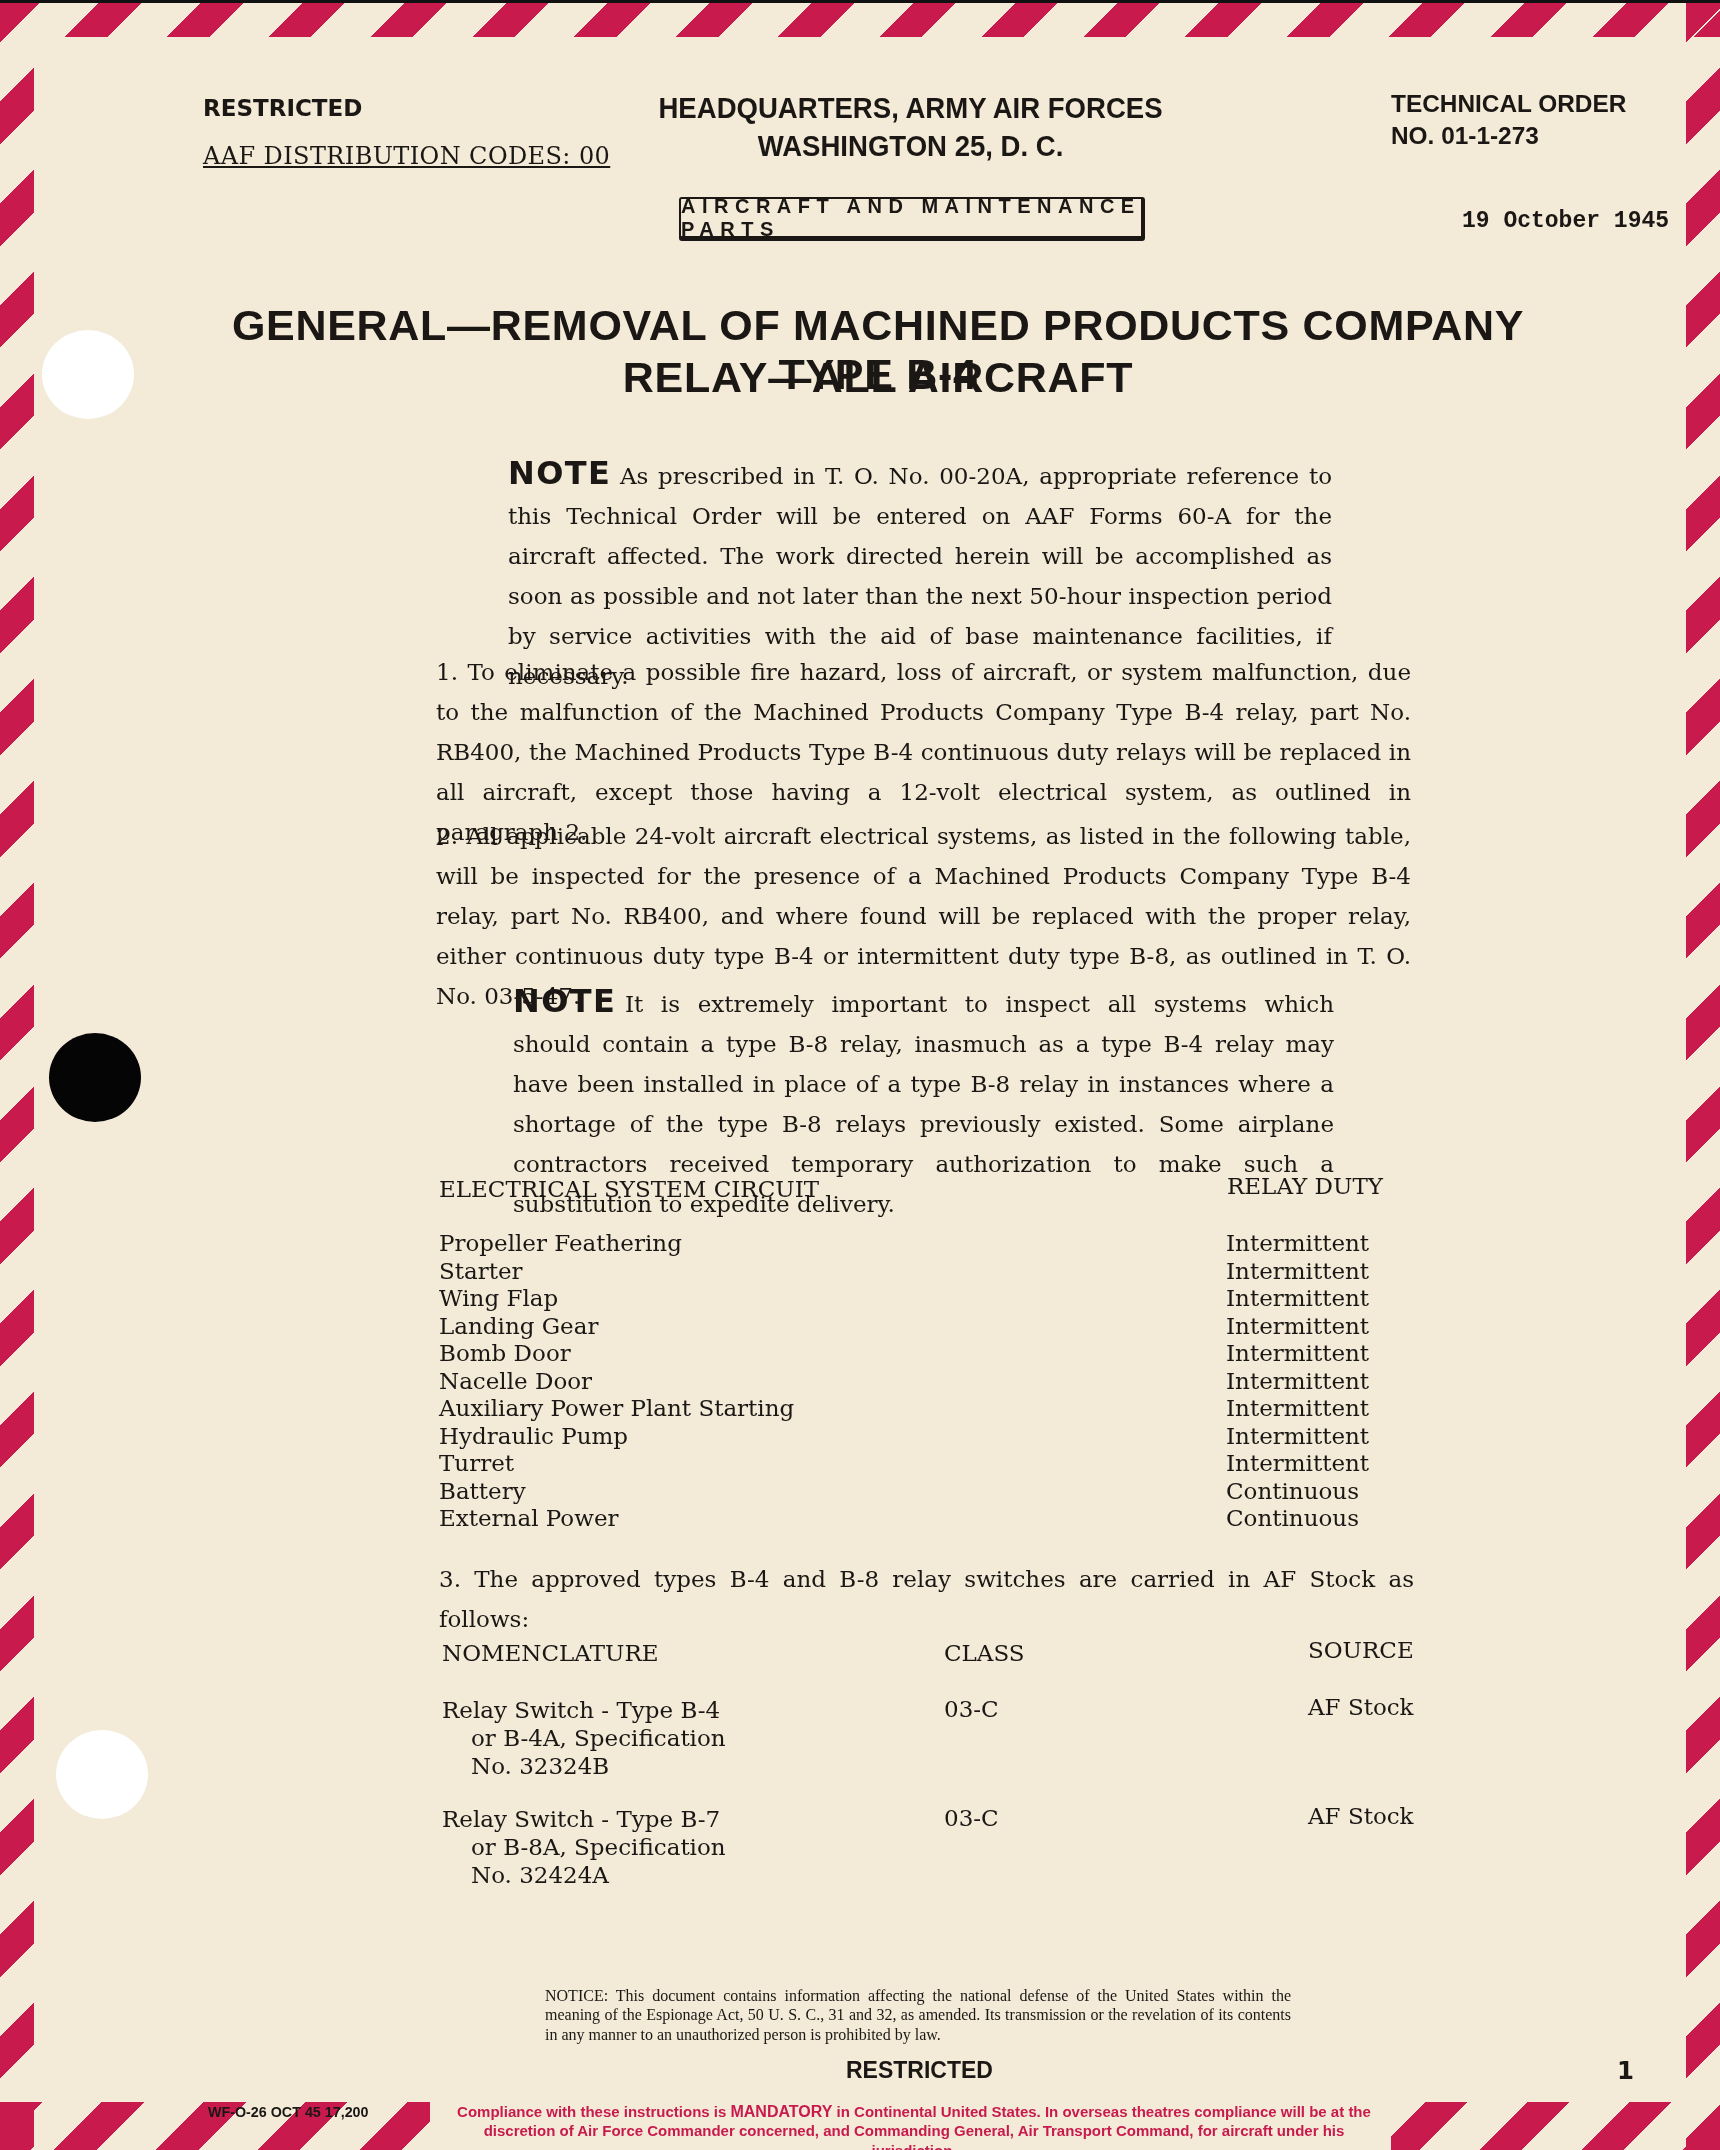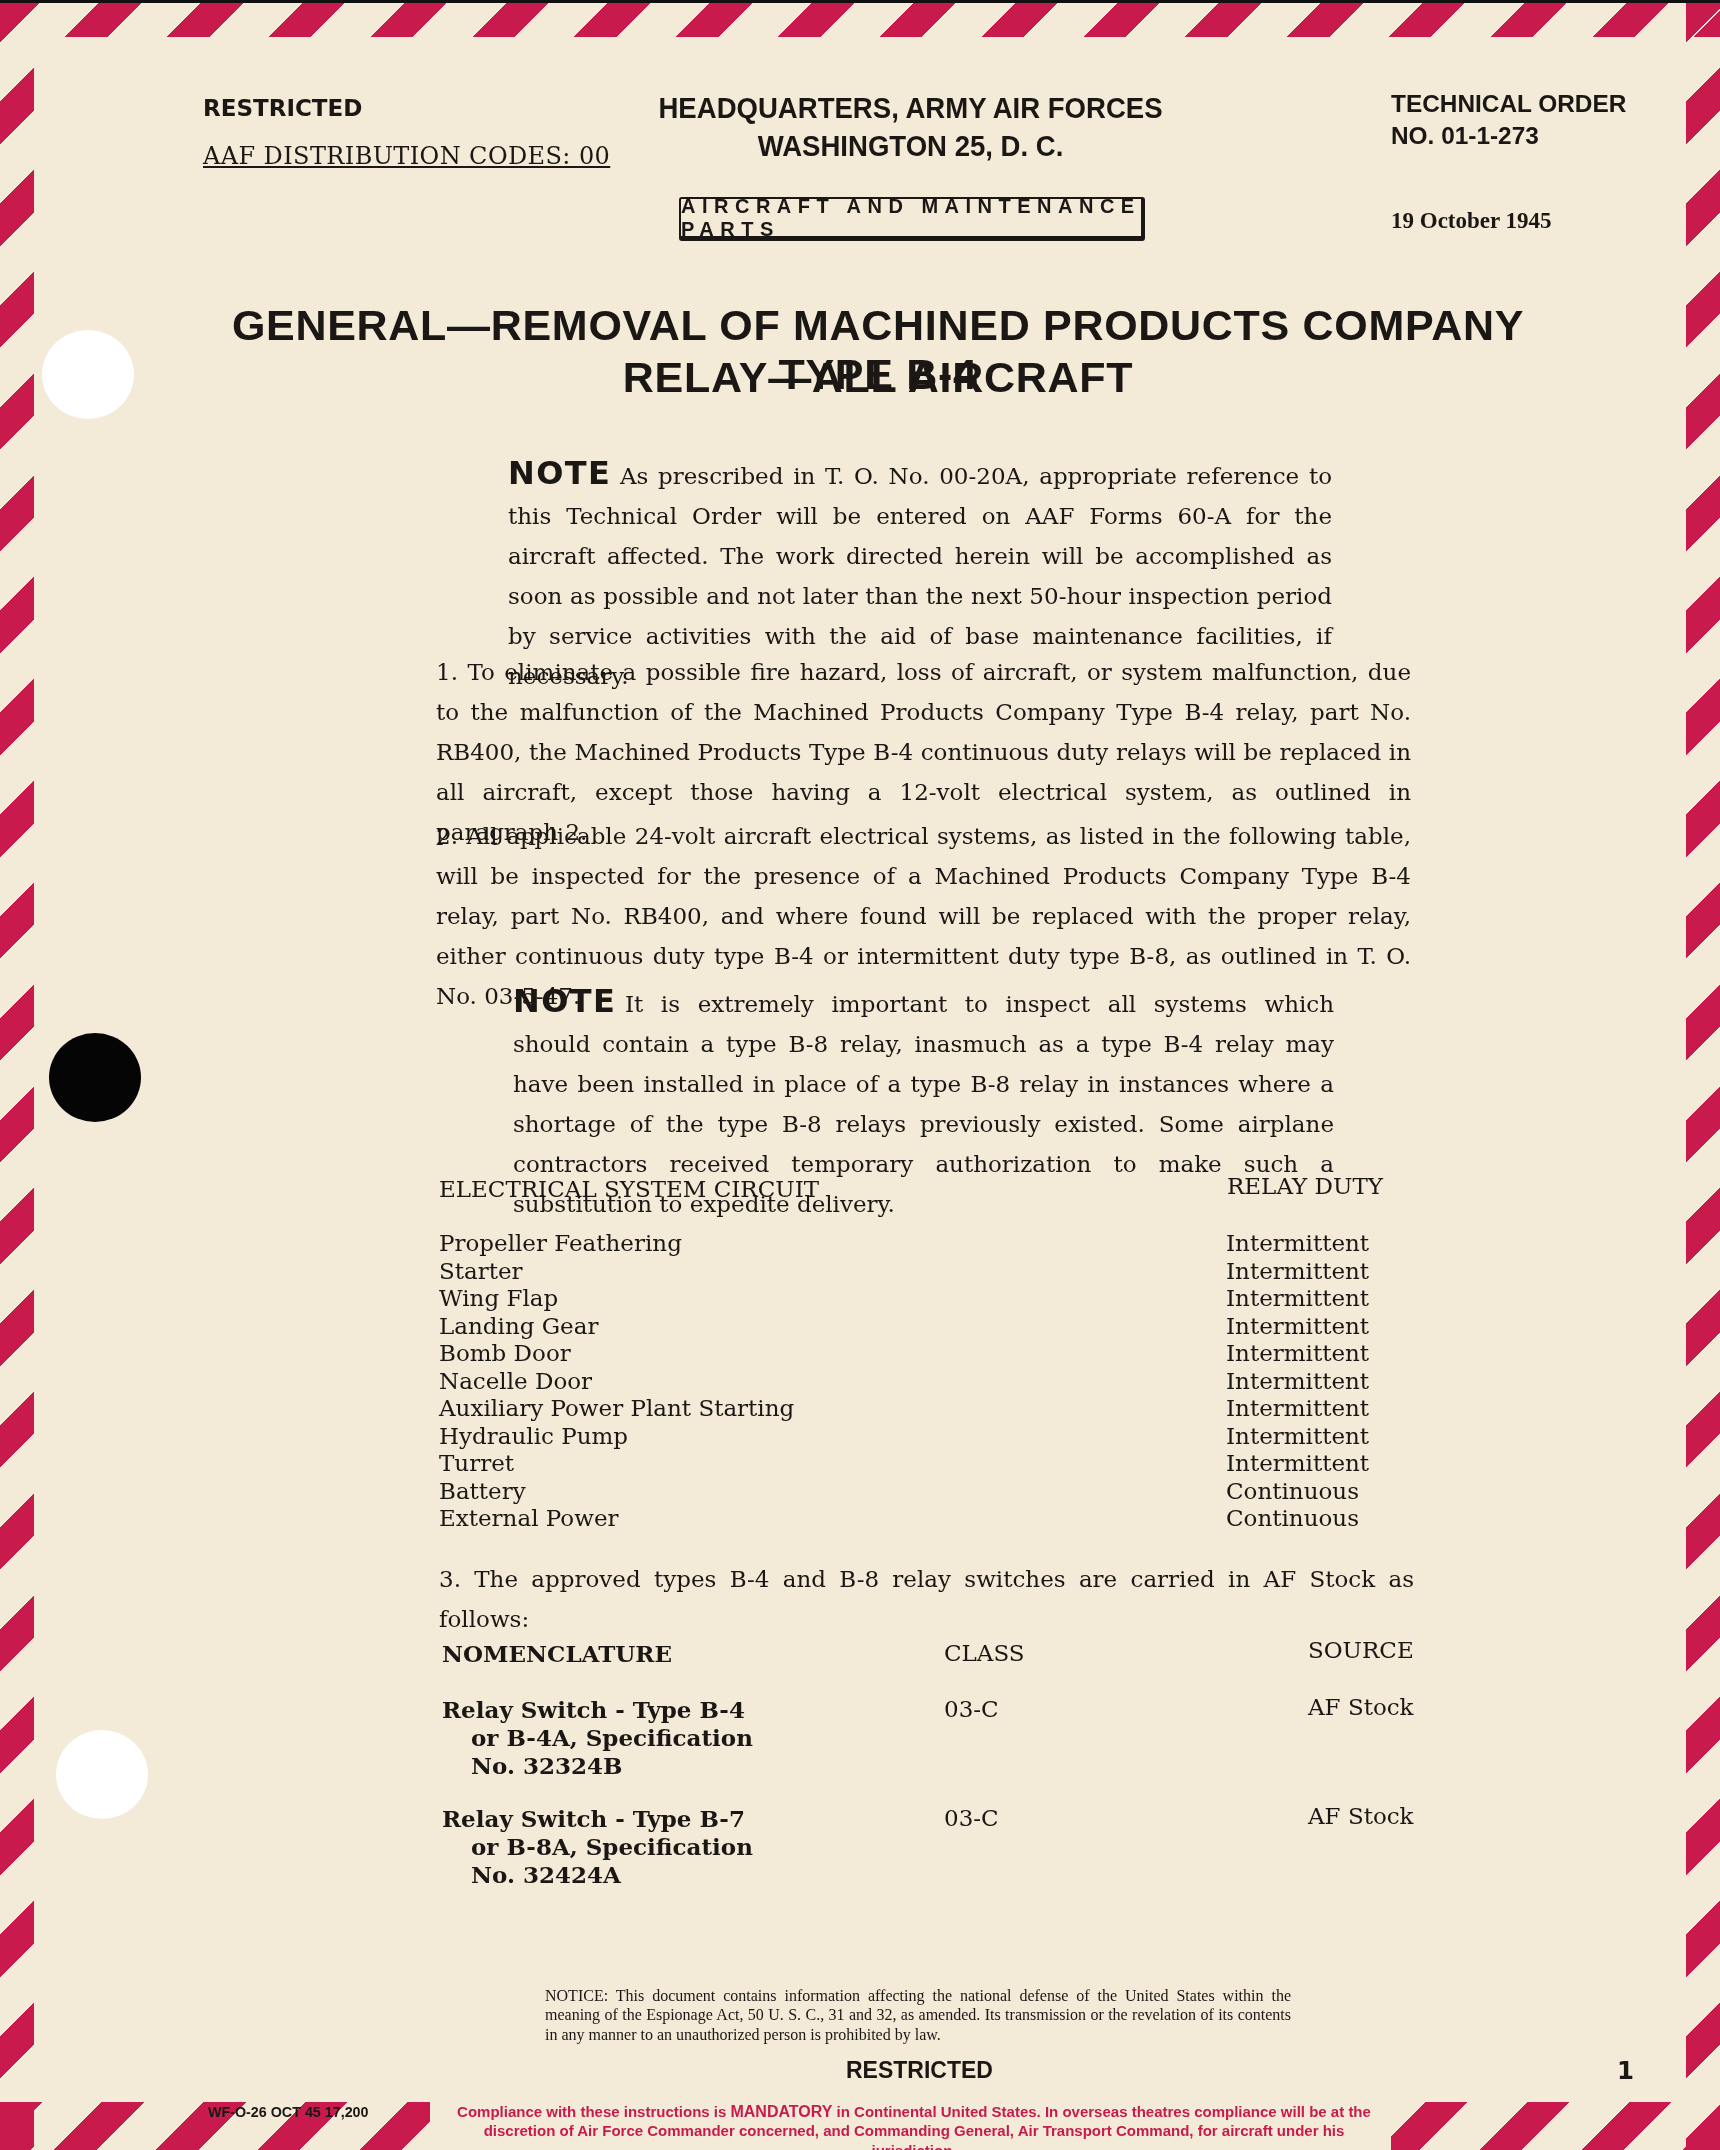--- a/index.html
+++ b/index.html
@@ -38,21 +38,21 @@
   .abs { position: absolute; }
   .sans-bold { font-family: "DejaVu Sans", sans-serif; font-weight: bold; }
   .cond { font-family: "Liberation Sans", sans-serif; font-weight: bold; transform-origin: left top; text-align: center; }
 
   .hdr-left-1 { left: 203px; top: 95px; font-size: 23px; }
   .hdr-left-2 { left: 203px; top: 142px; font-size: 24px; letter-spacing: 0.4px; text-decoration: underline; }
   .hdr-center-1 { left: 645px; top: 92px; width: 559px; text-align:center; font-size: 29px; transform: scaleX(0.95); }
   .hdr-center-2 { left: 645px; top: 130px; width: 559px; text-align:center; font-size: 29px; transform: scaleX(0.95); }
   .hdr-right-1 { left: 1391px; top: 90px; font-size: 24.4px; }
   .hdr-right-2 { left: 1391px; top: 122px; font-size: 24.4px; }
-  .hdr-date { left: 1391px; top: 208px; font-size: 23px; font-family: Liberation Serif, serif; font-weight: bold; text-align: center; }
+  .hdr-date { left: 1462px; top: 208px; font-size: 23px; font-family: Liberation Mono, monospace; font-weight: bold; text-align: center; }
 
   .category-box {
     left: 679px; top: 197px; width: 460px; height: 37px;
     border: 2.9px solid #1a1714; border-bottom-width: 5.7px; border-right-width: 4.3px;
     border-radius: 2.9px;
     display: flex; align-items: center; justify-content: flex-start;
     font-family: "Liberation Sans", sans-serif; font-weight: bold;
     font-size: 20px; letter-spacing: 6.5px;
   }
 
@@ -76,21 +76,21 @@
 
   .tbl1-h-left { left: 439px; top: 1176px; font-size: 23px; }
   .tbl1-h-right { left: 1227px; top: 1173px; font-size: 23px; }
   .tbl1 { left: 439px; top: 1230px; width: 1004px; }
   .tbl1 .row { display: flex; height: 27.5px; font-size: 23px; line-height: 27px; }
   .tbl1 .row .c1 { width: 787px; }
 
   .para3 { left: 439px; top: 1559px; width: 975px; }
 
   .tbl2-h { top: 1640px; font-size: 23px; }
-  .t2-c1 { left: 442px; font-weight: bold; }
+  .t2-c1 { left: 442px; }
   .t2-c2 { left: 944px; }
   .t2-c3 { left: 1308px; }
   .tbl2-row { font-size: 23px; line-height: 28px; }
   .tbl2-row .nom-sub { padding-left: 29px; }
 
   .notice {
     left: 545px; top: 1986px; width: 746px;
     font-family: "Liberation Serif", serif; font-size: 16px; line-height: 19.4px; text-align: justify;
   }
   .footer-code { left: 208px; top: 2072px; font-family: "Liberation Sans", sans-serif; font-weight:bold; font-size: 14.3px; margin-top: 32px; }

